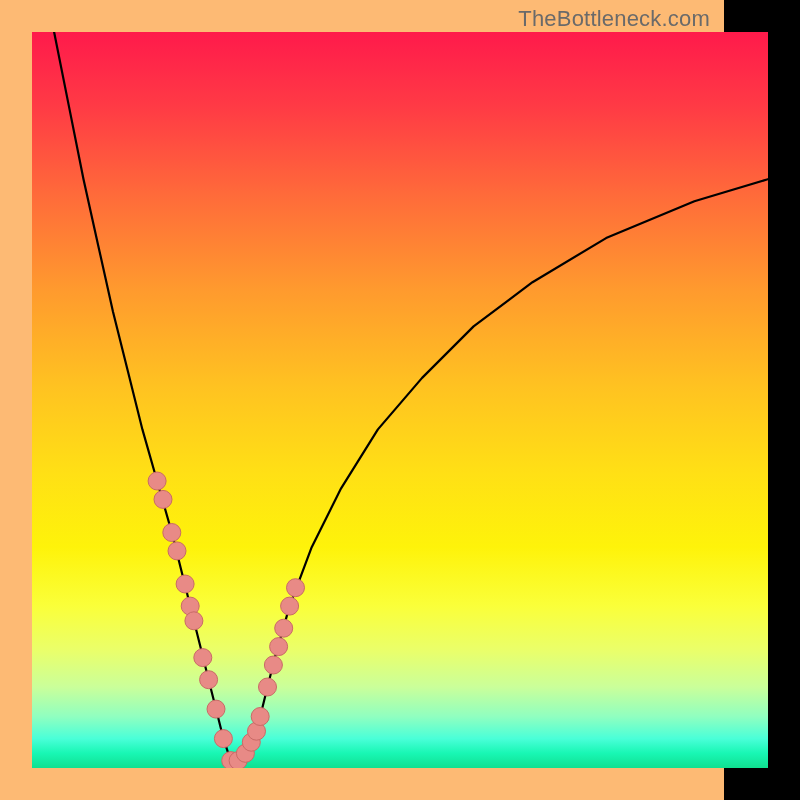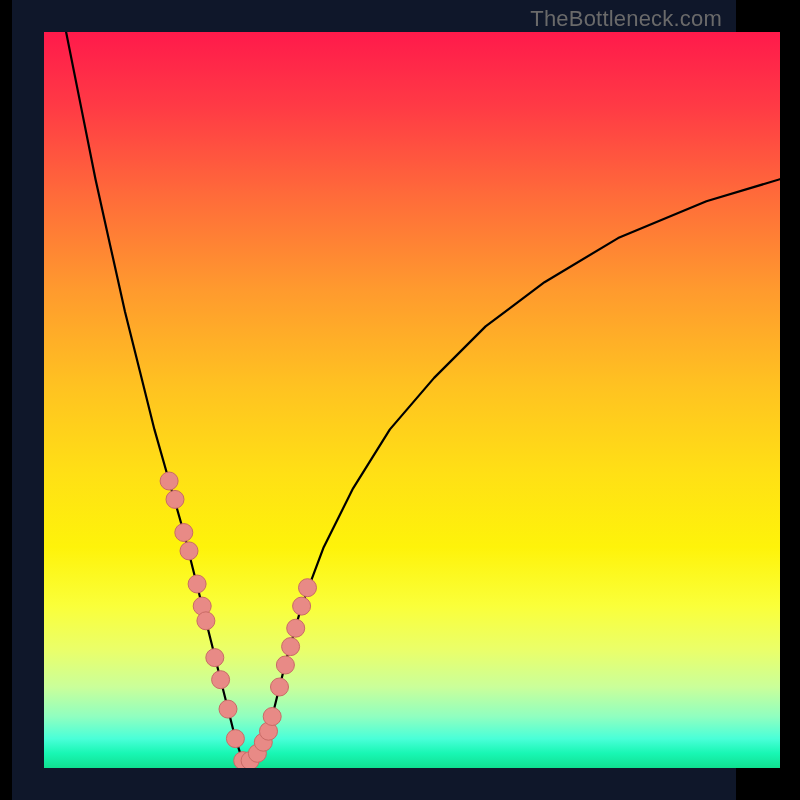--- a/index.html
+++ b/index.html
@@ -5,25 +5,25 @@
   html, body {
     margin: 0;
     padding: 0;
     width: 800px;
     height: 800px;
     background: #000;
     font-family: Arial, Helvetica, sans-serif;
   }
   .frame {
     position: absolute;
-    left: 12px;
+    left: 0;
     top: 0;
     width: 724px;
     height: 800px;
-    background: #0f172a;
+    background: #fdba74;
   }
   .plot {
     position: absolute;
     left: 32px;
     top: 32px;
     width: 736px;
     height: 736px;
     overflow: hidden;
   }
   .gradient {

